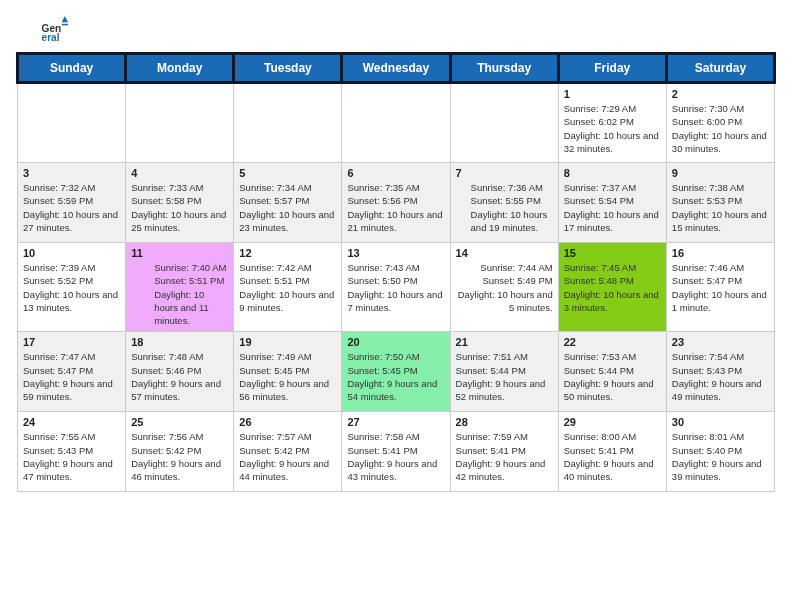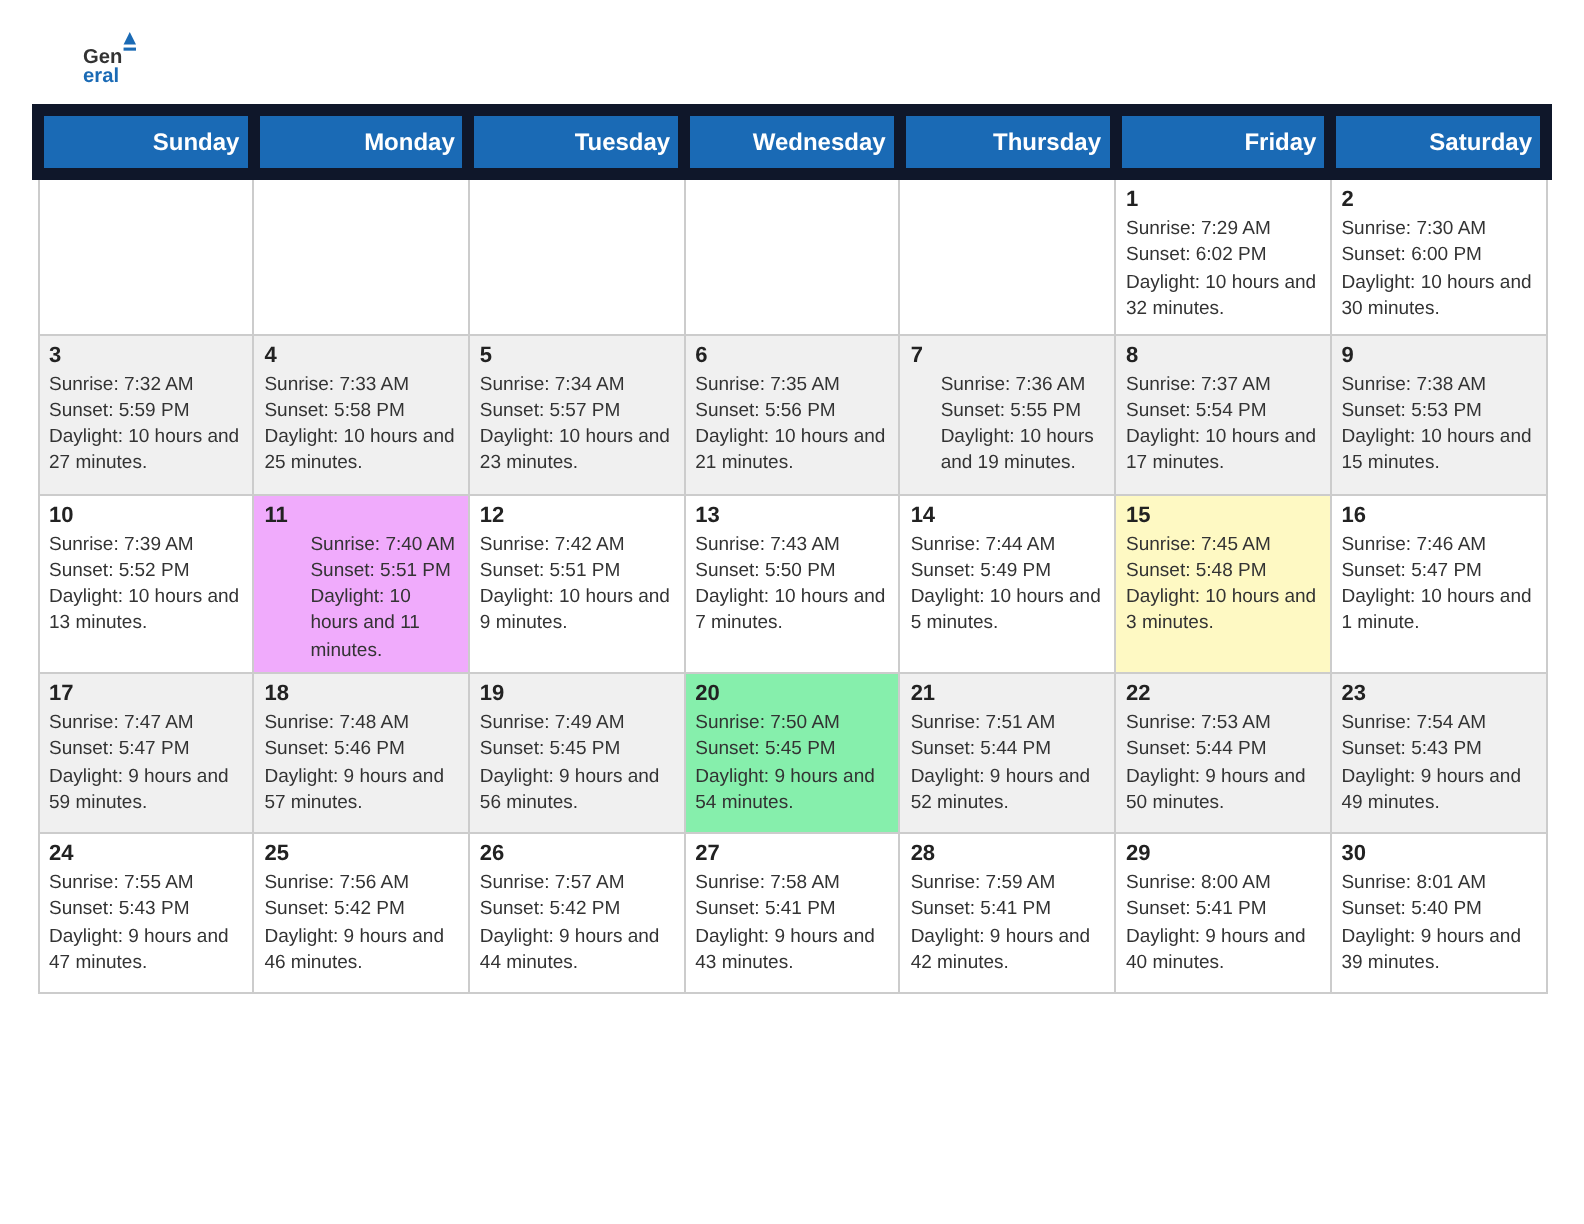--- a/index.html
+++ b/index.html
@@ -57,22 +57,22 @@
       width: 100%;
       border-collapse: collapse;
       border: 1px solid #ccc;
     }
     .calendar th {
       background-color: #1a6ab5;
       color: #fff;
       font-size: 12px;
       font-weight: bold;
       padding: 6px 4px;
-      text-align: right;
-      border: 6px solid #0f172a;
+      text-align: center;
+      border: 3px solid #0f172a;
     }
     .calendar td {
       width: calc(100% / 7);
       vertical-align: top;
       padding: 4px 5px;
       font-size: 10px;
       border: 1px solid #ccc;
       background: #fff;
       min-height: 80px;
       height: 80px;
@@ -221,25 +221,25 @@
 Daylight: 10 hours and 9 minutes.</div>
         </td>
         <td style="background-color: rgb(255, 255, 255);">
           <span class="day-num">13</span>
           <div class="day-info" style="white-space: pre-line;">Sunrise: 7:43 AM
 Sunset: 5:50 PM
 Daylight: 10 hours and 7 minutes.</div>
         </td>
         <td style="background-color: rgb(255, 255, 255);">
           <span class="day-num">14</span>
-          <div class="day-info" style="white-space: pre-line;">Sunrise: 7:44 AM
+          <div class="day-info" style="white-space: pre-line; text-align: right;">Sunrise: 7:44 AM
 Sunset: 5:49 PM
 Daylight: 10 hours and 5 minutes.</div>
         </td>
-        <td style="background-color: #fef9c3;">
+        <td style="background-color: #84cc16;">
           <span class="day-num">15</span>
           <div class="day-info" style="white-space: pre-line;">Sunrise: 7:45 AM
 Sunset: 5:48 PM
 Daylight: 10 hours and 3 minutes.</div>
         </td>
         <td style="background-color: rgb(255, 255, 255);">
           <span class="day-num">16</span>
           <div class="day-info" style="white-space: pre-line;">Sunrise: 7:46 AM
 Sunset: 5:47 PM
 Daylight: 10 hours and 1 minute.</div>

